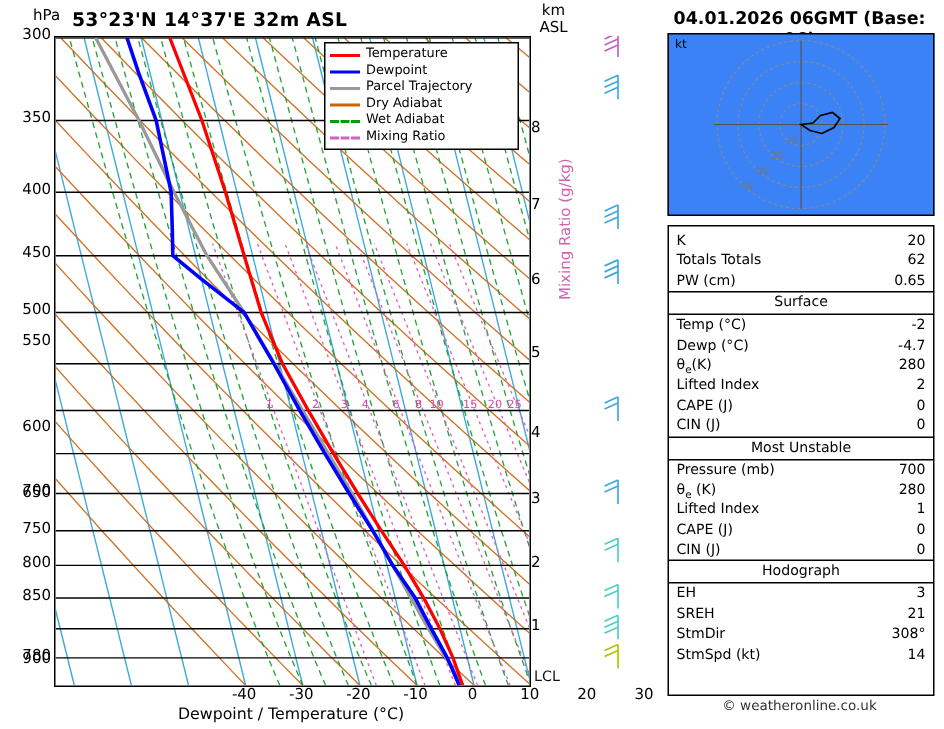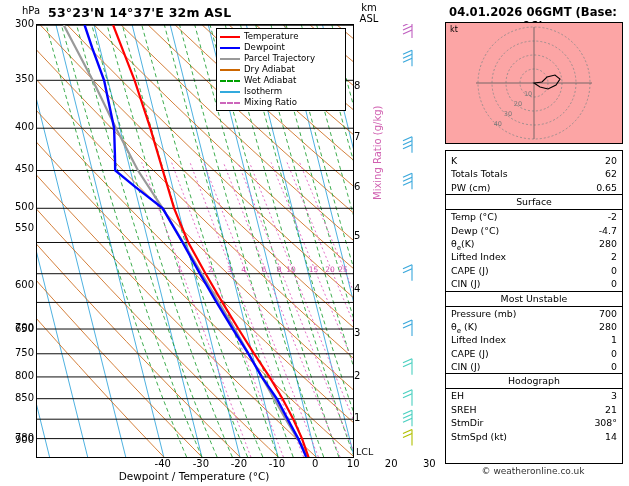--- a/index.html
+++ b/index.html
@@ -34,21 +34,21 @@
   .lgline{width:20px;height:0;border-top:2px solid #000;margin-right:4px;flex:none;}
   .lgtxt{font-size:8.6px;line-height:11px;white-space:nowrap;}
 
   
   #mixlabel{position:absolute;left:372px;top:200px;font-size:10px;color:#d060b0;transform:rotate(-90deg);transform-origin:left top;white-space:nowrap;}
   #lcl-label{position:absolute;left:356px;top:446px;font-size:9.5px;color:#111;}
 
   
   #right{position:absolute;left:437px;top:0;width:192px;height:486px;}
   #date-title{position:absolute;left:0;top:5px;width:192px;text-align:center;font-size:11.6px;font-weight:bold;}
-  #hodo-box{position:absolute;left:8px;top:22px;width:176px;height:120px;border:1px solid #000;background:#fca5a5;}
+  #hodo-box{position:absolute;left:8px;top:22px;width:176px;height:120px;border:1px solid #000;background:#3b82f6;}
   #hodo-kt{position:absolute;left:4px;top:2px;font-size:8px;}
   #info-box{position:absolute;left:8px;top:150px;width:176px;height:312px;border:1px solid #000;background:#fff;font-size:9.4px;}
   .inforow{display:flex;justify-content:space-between;padding:0 5px;height:13.4px;line-height:13.4px;}
   .inforow .k{white-space:nowrap;}
   .inforow .v{white-space:nowrap;}
   .sechead{text-align:center;height:14px;line-height:14px;border-top:1px solid #000;border-bottom:1px solid #000;font-size:9.4px;}
   #credit{position:absolute;left:0;top:466px;width:192px;text-align:center;font-size:9px;color:#333;}
   sub{font-size:7px;}
 </style>
 </head>
@@ -273,24 +273,20 @@
         </div>
         <div class="lgrow">
           <span class="lgline" style="border-top-color: rgb(204, 102, 0);"></span>
           <span class="lgtxt">Dry Adiabat</span>
         </div>
         <div class="lgrow">
           <span class="lgline" style="border-top-color: rgb(0, 160, 0); border-top-style: dashed;"></span>
           <span class="lgtxt">Wet Adiabat</span>
         </div>
         <div class="lgrow">
-          <span class="lgline" style="border-top-color: rgb(51, 170, 221);"></span>
-          <span class="lgtxt">Isotherm</span>
-        </div>
-        <div class="lgrow">
           <span class="lgline" style="border-top-color: rgb(204, 102, 187); border-top-style: dashed;"></span>
           <span class="lgtxt">Mixing Ratio</span>
         </div>
       </div>
   </div>
 
   <div id="right">
     <div id="date-title">04.01.2026 06GMT (Base: 06)</div>
 
     <div id="hodo-box">

